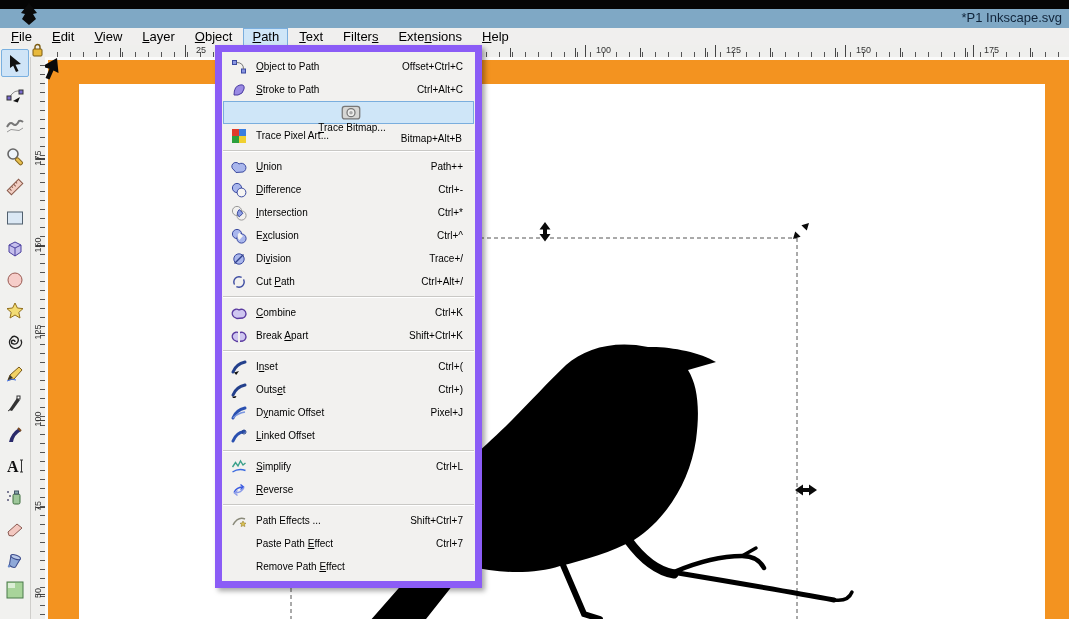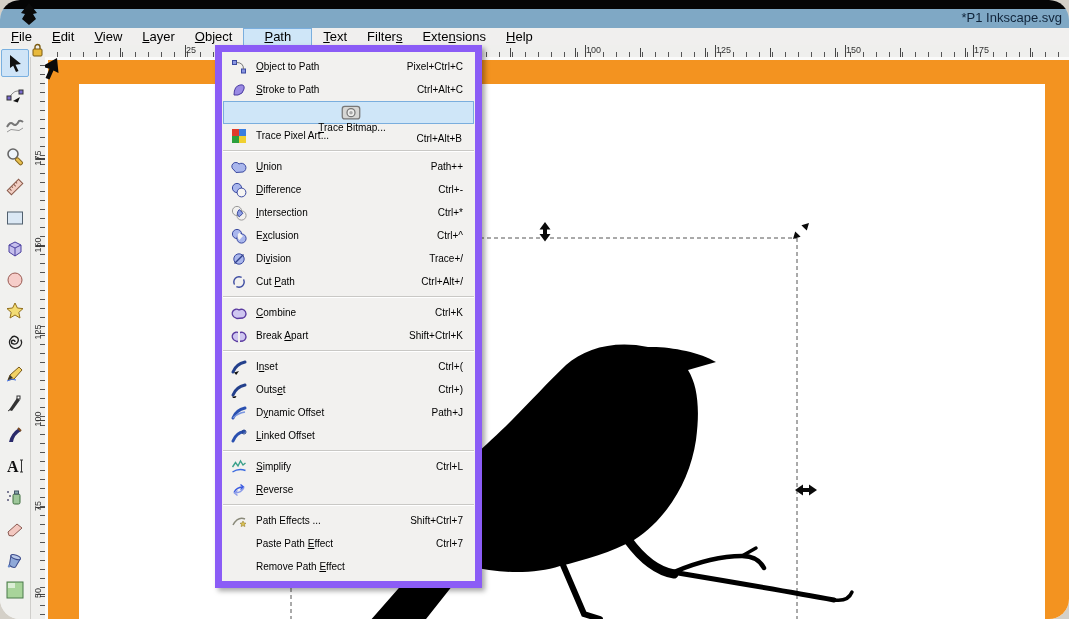--- a/index.html
+++ b/index.html
@@ -1,41 +1,41 @@
 <!DOCTYPE html>
 <html><head>
 <meta charset="utf-8">
 <style>
   html,body{margin:0;padding:0;background:#d4d0c8;}
   #app{position:relative;width:1069px;height:619px;overflow:hidden;
-       font-family:"Liberation Sans",sans-serif;background:#f0efed;border-radius:20px;
+       font-family:"Liberation Sans",sans-serif;background:#f0efed;
        -webkit-font-smoothing:antialiased;}
   
   #topstrip{position:absolute;left:0;top:0;width:1069px;height:9px;background:#050505;}
   #titlebar{position:absolute;left:0;top:9px;width:1069px;height:19px;
             background:var(--titlebar,#7FA8C5);display:flex;align-items:center;}
   #titlebar .title{position:absolute;right:7px;top:1px;font-size:13px;color:#10243a;}
   #logo{position:absolute;left:16px;top:-8px;}
   
   #menubar{position:absolute;left:0;top:28px;width:1069px;height:18px;background:#f0efee;
            display:flex;align-items:center;font-size:13px;color:#000;border-bottom:1px solid #e2e1df;}
   #menubar .mitem{padding:1px 9px;height:16px;line-height:16px;margin-left:2px;}
-  #menubar .mitem.active{background:var(--mhl,#CFE6F8);border:1px solid var(--mhlb,#7AAEDE);padding:0 20px;}
+  #menubar .mitem.active{background:var(--mhl,#CFE6F8);border:1px solid var(--mhlb,#7AAEDE);padding:0 8px;}
   #menubar u{text-decoration:underline;}
   
   #toolbar{position:absolute;left:0;top:46px;width:30px;height:573px;background:#f1f1ef;border-right:1px solid #cfcecb;}
   .tool{width:26px;height:26px;margin:3px 1px;display:flex;align-items:center;justify-content:center;border:1px solid transparent;border-radius:2px;}
   .tool.selected{background:var(--sel,#CFE4F7);border:1px solid #7AB0E0;}
   
   #hruler{position:absolute;left:45px;top:45px;width:1024px;height:12px;background:#efefed;border-bottom:1px solid #bbb;}
   #hruler .minor{position:absolute;left:0;bottom:0;width:100%;height:5px;
       background:repeating-linear-gradient(to right,transparent 0 12px,#555 12px 13px);}
   #hruler .major{position:absolute;left:0;bottom:0;width:100%;height:9px;
       background:repeating-linear-gradient(to right,transparent 0 63.8px,#444 63.8px 65px);background-position-x:11px;}
-  .hlab{position:absolute;top:0;font-size:9px;color:#333;border-left:1px solid #444;padding-left:0;height:12px;line-height:10px;}
+  .hlab{position:absolute;top:0;font-size:9px;color:#333;border-left:1px solid #444;padding-left:10px;height:12px;line-height:10px;}
   #vruler{position:absolute;left:30px;top:57px;width:15px;height:562px;background:#efefed;border-right:1px solid #bbb;}
   #vruler .minor{position:absolute;top:0;right:0;width:5px;height:100%;
       background:repeating-linear-gradient(to bottom,transparent 0 8px,#555 8px 9px);}
   #vruler .major{position:absolute;top:0;right:0;width:9px;height:100%;
       background:repeating-linear-gradient(to bottom,transparent 0 85.5px,#444 85.5px 87px);background-position-y:16px;}
   .vlab{position:absolute;left:0px;font-size:9px;color:#333;transform:rotate(-90deg);transform-origin:center;width:15px;text-align:center;}
   #corner{position:absolute;left:30px;top:43px;width:15px;height:14px;background:#efefed;z-index:3;}
   
   #canvas{position:absolute;left:45px;top:57px;width:1024px;height:562px;background:#fbfbfa;}
   #orangeframe{position:absolute;left:3px;top:3px;right:0;bottom:0;background:var(--orange,#F39320);}
@@ -270,37 +270,37 @@
   </div>
 
   <div id="pathmenu">
       <div class="mrow">
         <svg class="ic" viewBox="0 0 16 16">
           <rect x="1.5" y="1.5" width="4" height="4" fill="#8a96e2" stroke="#3a49a0"></rect>
           <rect x="10.5" y="10" width="4" height="4" fill="#8a96e2" stroke="#3a49a0"></rect>
           <path d="M5.5 3.5 Q12.5 3.5 12.5 10" fill="none" stroke="#777"></path>
         </svg>
         <span class="lbl"><u>O</u>bject to Path</span>
-        <span class="sc">Pixel+Ctrl+C</span>
+        <span class="sc">Offset+Ctrl+C</span>
       </div>
       <div class="mrow">
         <svg class="ic" viewBox="0 0 16 16">
           <path d="M3 13 Q3 4 9 3 q5 -1 4 4 q-1 5 -6 6 z" fill="#9a8ae4" stroke="#4a3aa0"></path>
         </svg>
         <span class="lbl"><u>S</u>troke to Path</span>
         <span class="sc">Ctrl+Alt+C</span>
       </div>
       <div class="mrow hl">
         <svg class="ic" viewBox="0 0 16 16">
           <rect x="1" y="3.5" width="14" height="10" rx="2" fill="#d6d6d4" stroke="#777"></rect>
           <circle cx="8" cy="8.5" r="3.2" fill="#efefed" stroke="#777"></circle>
           <circle cx="8" cy="8.5" r="1.4" fill="#aaa"></circle>
         </svg>
         <span class="lbl"><u>T</u>race Bitmap...</span>
-        <span class="sc">Ctrl+Alt+B</span>
+        <span class="sc">Bitmap+Alt+B</span>
       </div>
       <div class="mrow">
         <svg class="ic" viewBox="0 0 16 16">
           <rect x="1" y="1" width="7" height="7" fill="#e03a2a"></rect>
           <rect x="8" y="1" width="7" height="7" fill="#3a7ee0"></rect>
           <rect x="1" y="8" width="7" height="7" fill="#2ca03c"></rect>
           <rect x="8" y="8" width="7" height="7" fill="#f0d030"></rect>
         </svg>
         <span class="lbl">Trace Pixel Art...</span>
         <span class="sc"></span>
@@ -389,21 +389,21 @@
         </svg>
         <span class="lbl">Outs<u>e</u>t</span>
         <span class="sc">Ctrl+)</span>
       </div>
       <div class="mrow">
         <svg class="ic" viewBox="0 0 16 16">
           <path d="M2 13 Q5 5 14 3" stroke="#2a50b0" stroke-width="3" fill="none" stroke-linecap="round"></path>
           <path d="M2 13 Q7 8 14 7" stroke="#7a96e0" stroke-width="1.6" fill="none"></path>
         </svg>
         <span class="lbl">D<u>y</u>namic Offset</span>
-        <span class="sc">Path+J</span>
+        <span class="sc">Pixel+J</span>
       </div>
       <div class="mrow">
         <svg class="ic" viewBox="0 0 16 16">
           <path d="M2 13 Q5 5 13 3.5" stroke="#2a50b0" stroke-width="3" fill="none" stroke-linecap="round"></path>
           <circle cx="13" cy="4" r="2" fill="none" stroke="#24408c"></circle>
         </svg>
         <span class="lbl"><u>L</u>inked Offset</span>
         <span class="sc"></span>
       </div>
       <div class="msep"></div>

